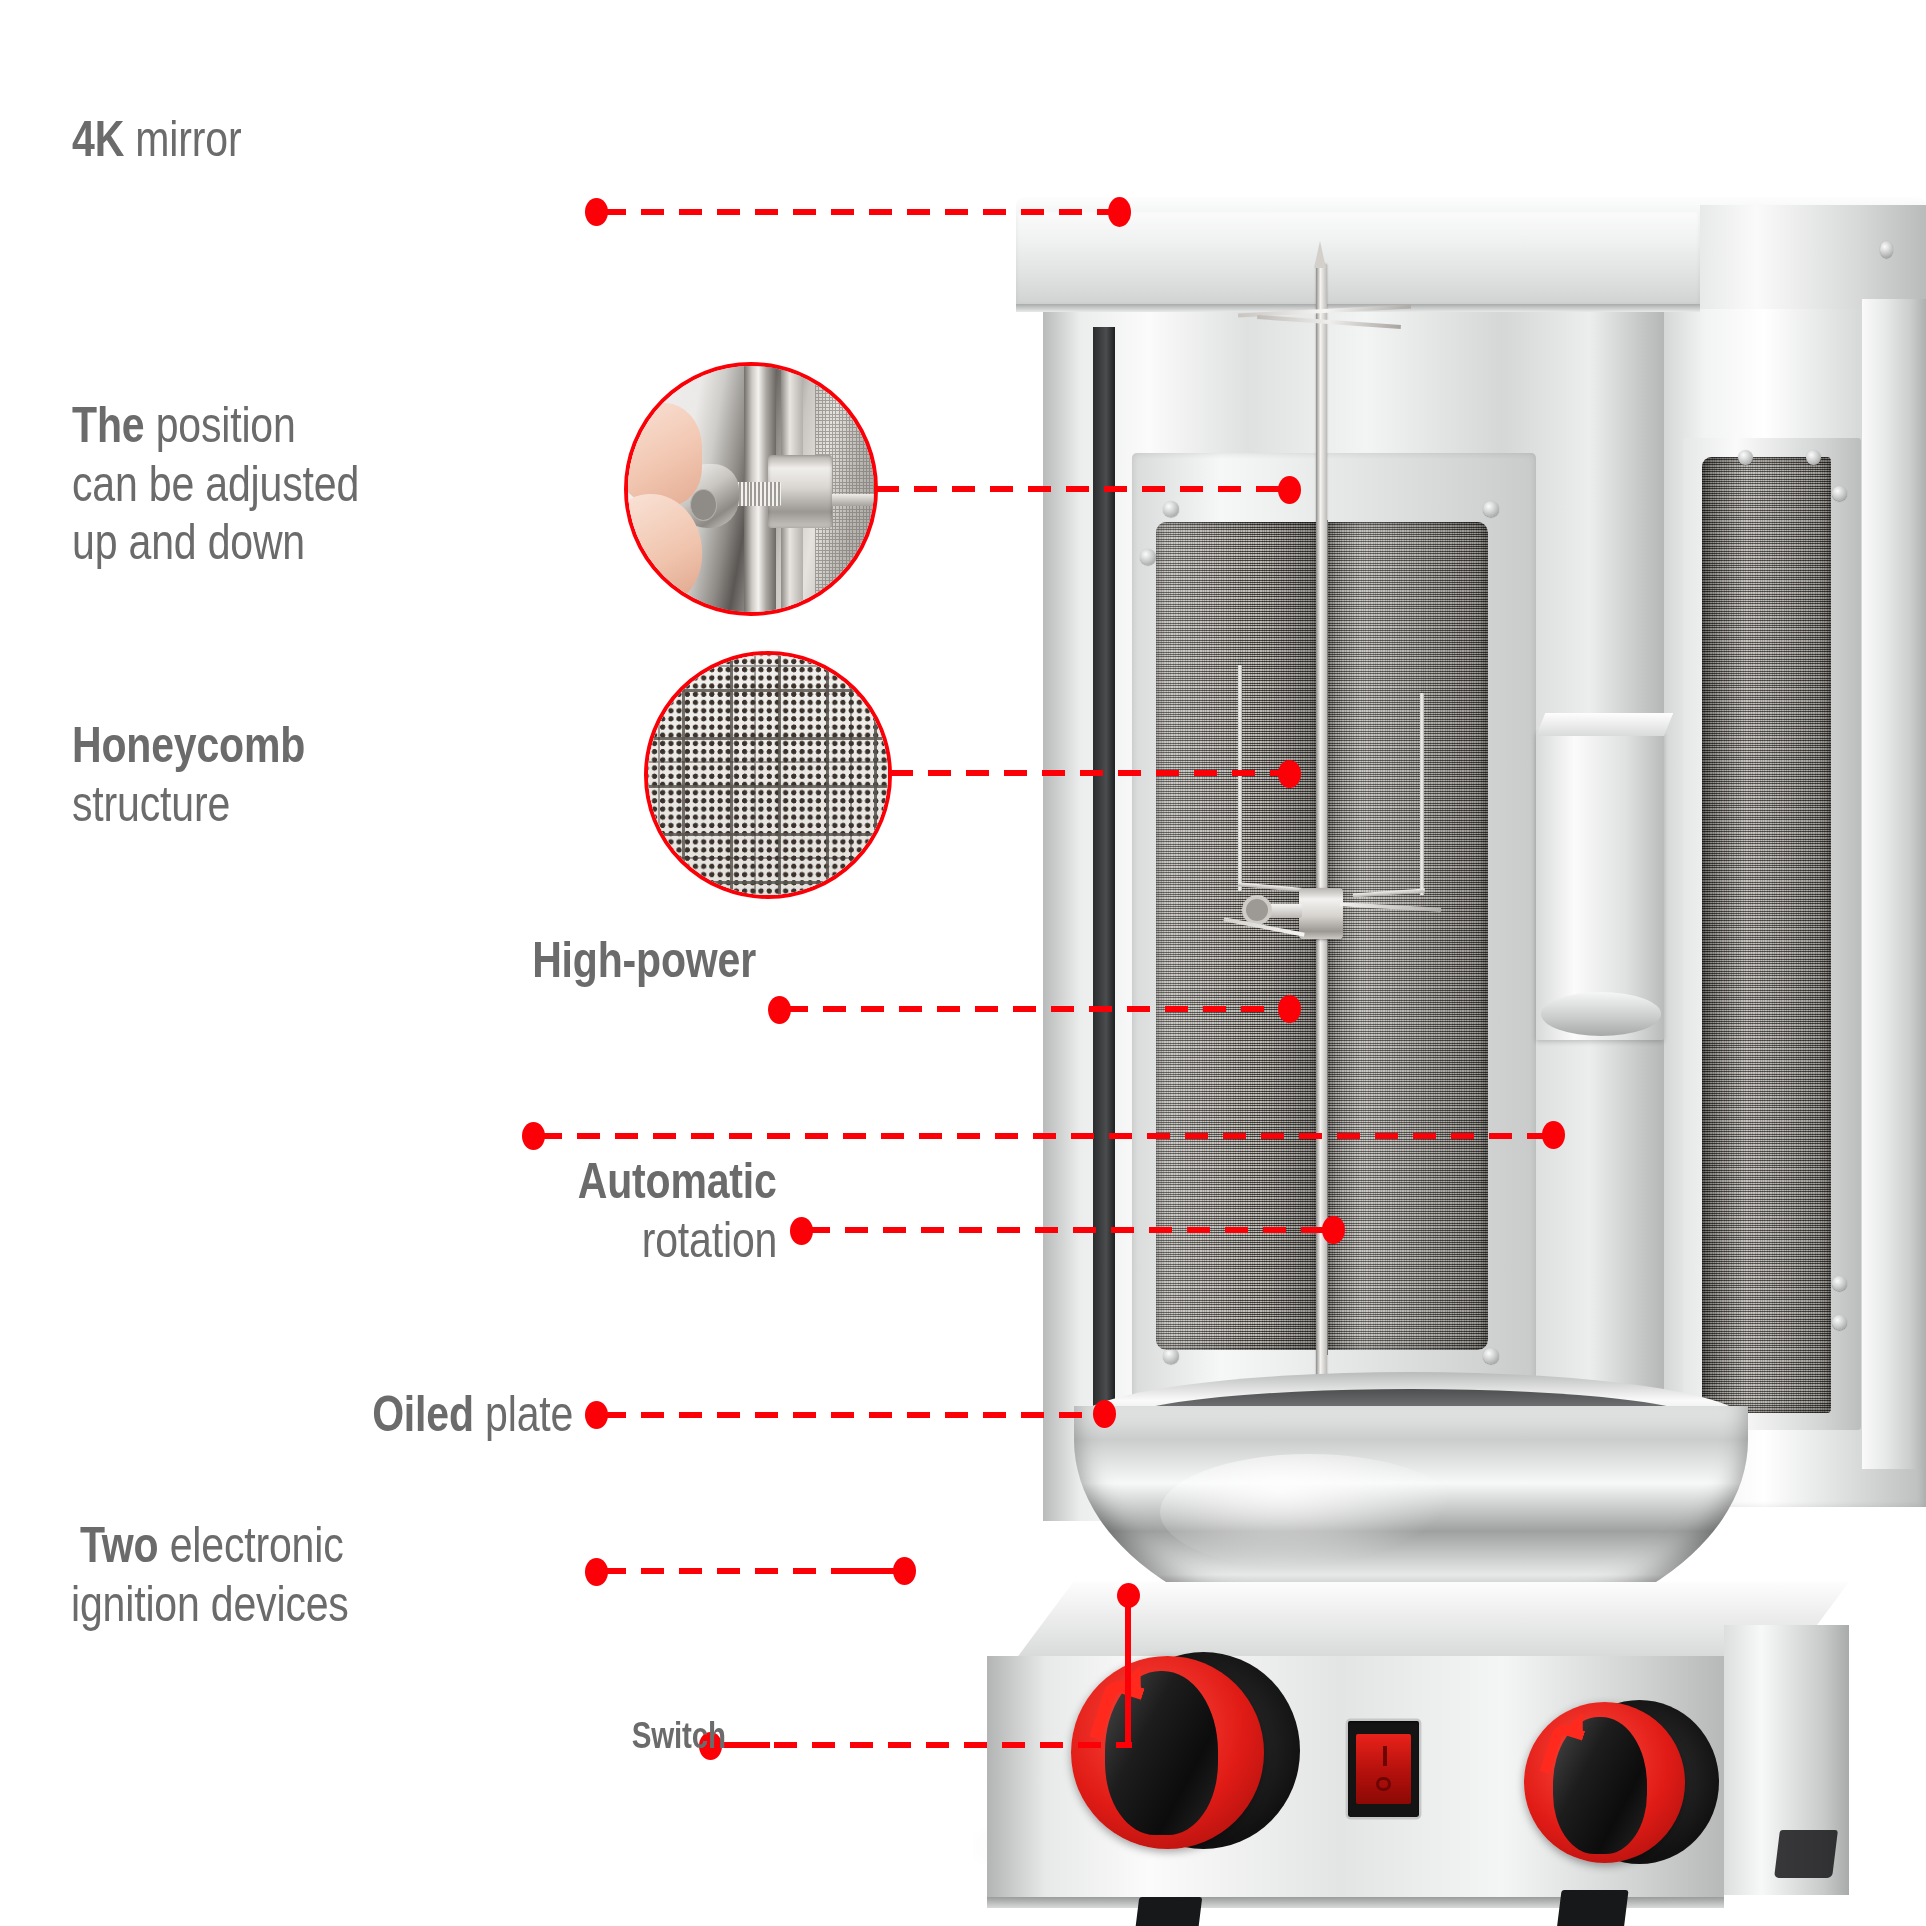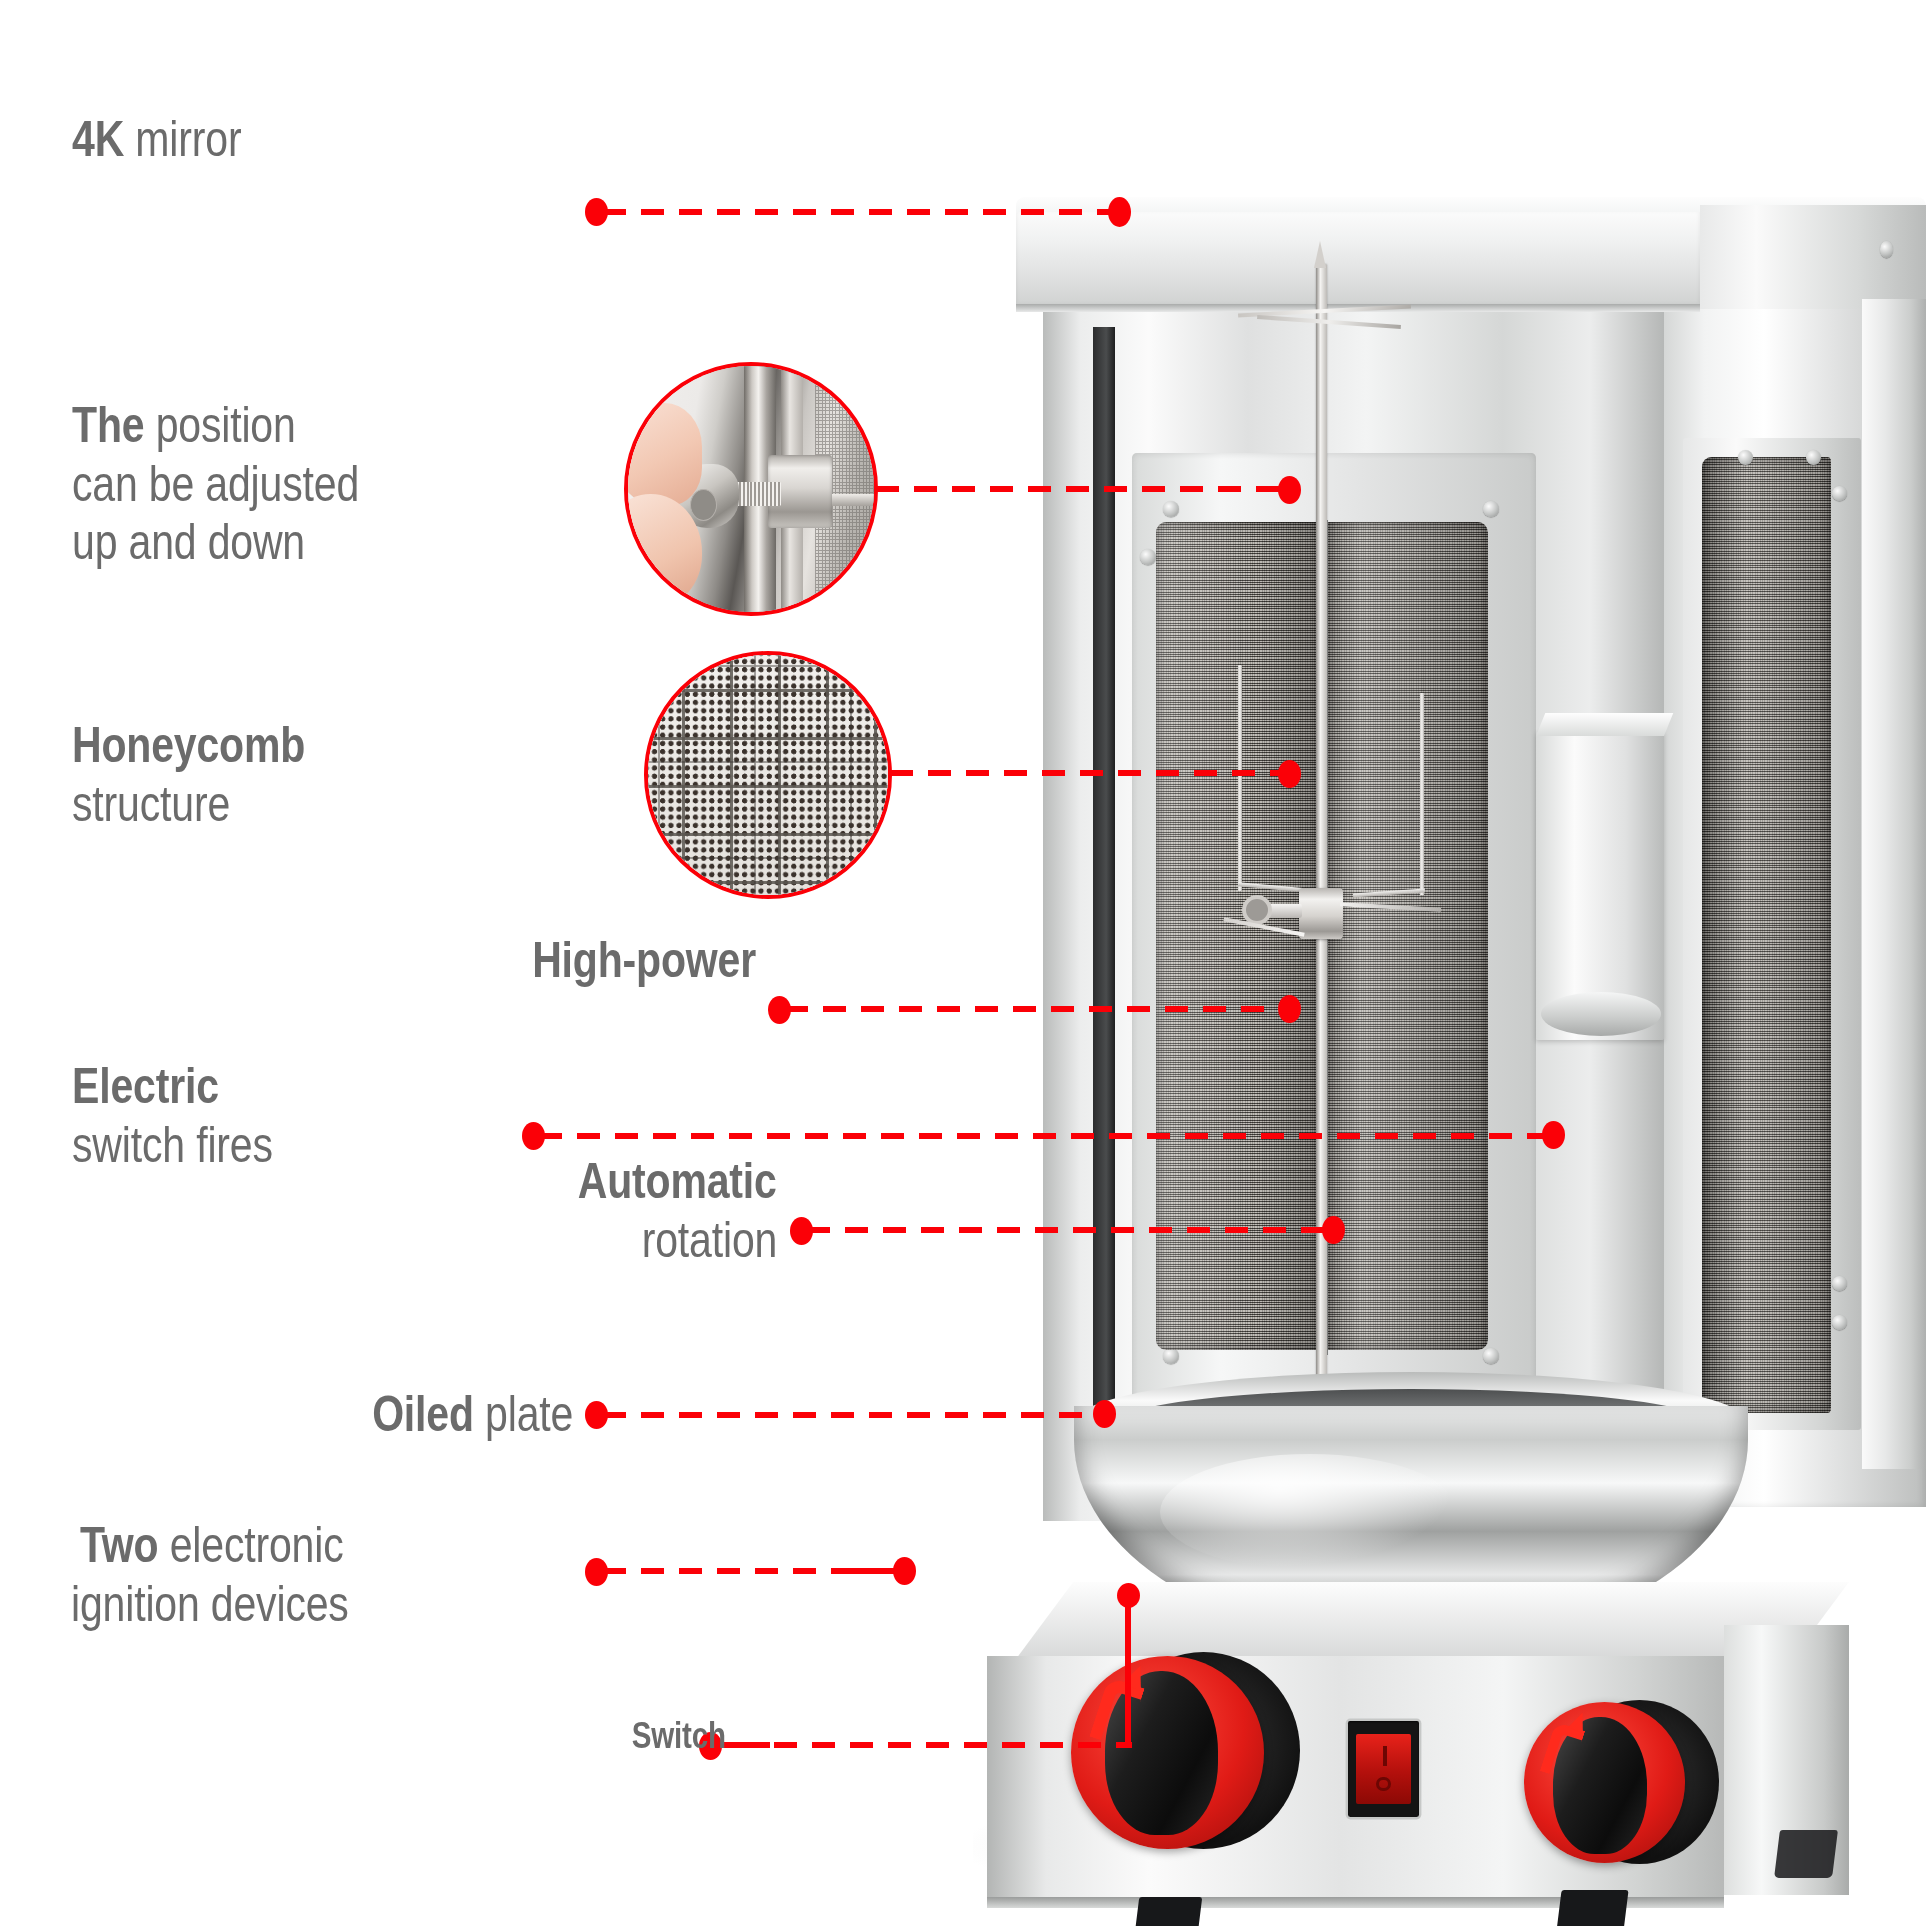--- a/index.html
+++ b/index.html
@@ -379,24 +379,20 @@
 
   <div class="label" style="left:72px; top:716px; font-size:50px;">
     <div><span class="cnd"><b class="b">Honeycomb</b></span></div>
     <div><span class="cnd">structure</span></div>
   </div>
 
   <div class="label right" style="right:1170px; top:931px; font-size:50px;">
     <div><span class="cnd-r"><b class="b">High-power</b></span></div>
   </div>
 
-  <div class="label" style="left:72px; top:1057px; font-size:50px;">
-    <div><span class="cnd"><b class="b">Electric</b></span></div>
-    <div><span class="cnd">switch fires</span></div>
-  </div>
 
   <div class="label right" style="right:1149px; top:1152px; font-size:50px;">
     <div><span class="cnd-r"><b class="b">Automatic</b></span></div>
     <div><span class="cnd-r">rotation</span></div>
   </div>
 
   <div class="label right" style="right:1353px; top:1385px; font-size:50px;">
     <div><span class="cnd-r"><b class="b">Oiled</b><span> </span><span>plate</span></span></div>
   </div>
 

